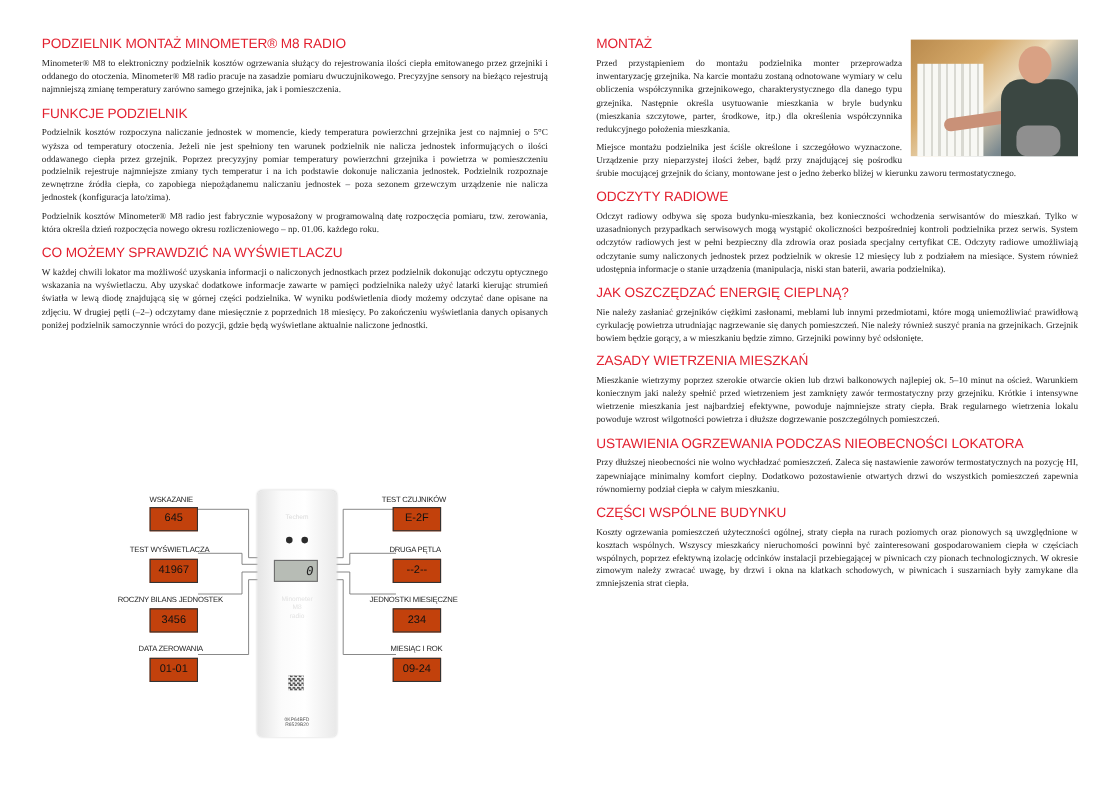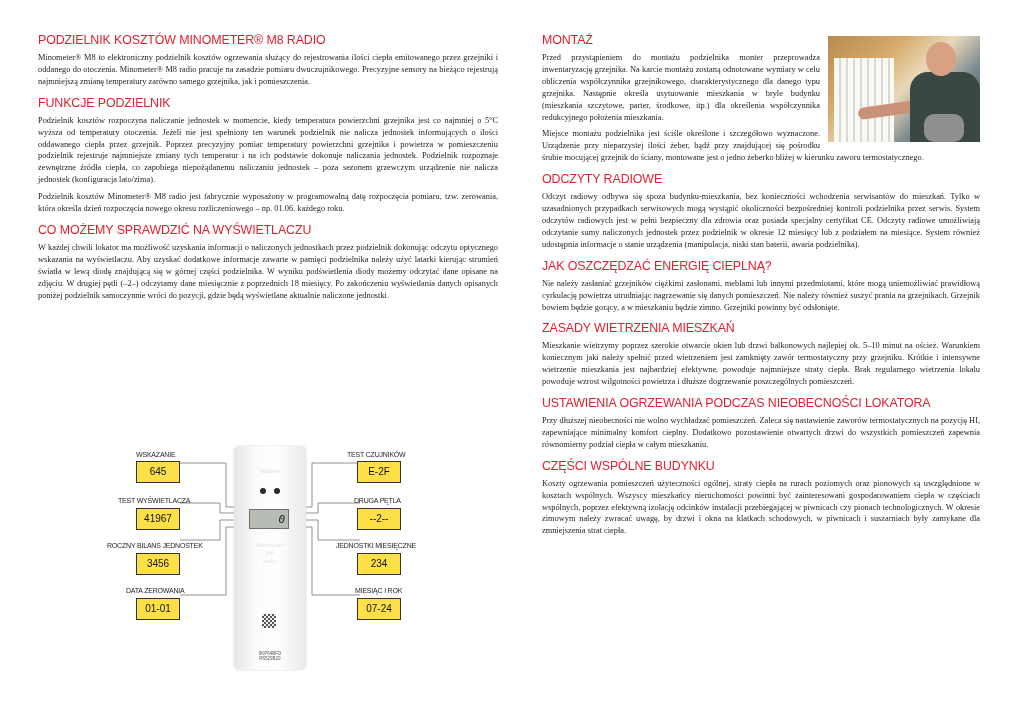--- a/index.html
+++ b/index.html
@@ -40,30 +40,30 @@
             font-size: 11px; font-style: italic; text-align: right; line-height: 20px; padding-right: 3px;
             box-sizing: border-box; color: #222; }
   .device .model { position: absolute; left: 8px; top: 95px; width: 56px; text-align: center;
             font-size: 6px; color: #e3e3e3; line-height: 8px; }
   .device .qr { position: absolute; left: 28px; top: 168px; width: 14px; height: 14px;
             background: repeating-conic-gradient(#555 0 25%, #eee 0 50%) 0 0/4px 4px; }
   .device .serial { position: absolute; left: 14px; top: 205px; width: 44px; text-align: center;
             font-size: 4.5px; color: #555; line-height: 5px; }
   .dlabel { position: absolute; font-size: 7px; color: #1e1e1e; text-transform: uppercase;
             letter-spacing: -0.2px; white-space: nowrap; }
-  .dbox { position: absolute; width: 42px; height: 20px; background: #fde047; border: 1px solid #333;
+  .dbox { position: absolute; width: 42px; height: 20px; background: #c2410c; border: 1px solid #333;
           font-size: 10px; text-align: center; line-height: 20px; color: #111; }
   svg.lines { position: absolute; left: 0; top: 0; }
 </style>
 </head>
 <body>
 
 <div class="col col-left">
   <div class="section">
-    <h2>PODZIELNIK KOSZTÓW MINOMETER® M8 RADIO</h2>
+    <h2>PODZIELNIK MONTAŻ MINOMETER® M8 RADIO</h2>
     <p>Minometer® M8 to elektroniczny podzielnik kosztów ogrzewania służący do rejestrowania ilości ciepła emitowanego przez grzejniki i oddanego do otoczenia. Minometer® M8 radio pracuje na zasadzie pomiaru dwuczujnikowego. Precyzyjne sensory na bieżąco rejestrują najmniejszą zmianę temperatury zarówno samego grzejnika, jak i pomieszczenia.</p>
   </div>
   <div class="section">
     <h2>FUNKCJE PODZIELNIK</h2>
     <p>Podzielnik kosztów rozpoczyna naliczanie jednostek w momencie, kiedy temperatura powierzchni grzejnika jest co najmniej o 5°C wyższa od temperatury otoczenia. Jeżeli nie jest spełniony ten warunek podzielnik nie nalicza jednostek informujących o ilości oddawanego ciepła przez grzejnik. Poprzez precyzyjny pomiar temperatury powierzchni grzejnika i powietrza w pomieszczeniu podzielnik rejestruje najmniejsze zmiany tych temperatur i na ich podstawie dokonuje naliczania jednostek. Podzielnik rozpoznaje zewnętrzne źródła ciepła, co zapobiega niepożądanemu naliczaniu jednostek – poza sezonem grzewczym urządzenie nie nalicza jednostek (konfiguracja lato/zima).</p>
     <p>Podzielnik kosztów Minometer® M8 radio jest fabrycznie wyposażony w programowalną datę rozpoczęcia pomiaru, tzw. zerowania, która określa dzień rozpoczęcia nowego okresu rozliczeniowego – np. 01.06. każdego roku.</p>
   </div>
   <div class="section">
     <h2>CO MOŻEMY SPRAWDZIĆ NA WYŚWIETLACZU</h2>
     <p>W każdej chwili lokator ma możliwość uzyskania informacji o naliczonych jednostkach przez podzielnik dokonując odczytu optycznego wskazania na wyświetlaczu. Aby uzyskać dodatkowe informacje zawarte w pamięci podzielnika należy użyć latarki kierując strumień światła w lewą diodę znajdującą się w górnej części podzielnika. W wyniku podświetlenia diody możemy odczytać dane opisane na zdjęciu. W drugiej pętli (–2–) odczytamy dane miesięcznie z poprzednich 18 miesięcy. Po zakończeniu wyświetlania danych opisanych poniżej podzielnik samoczynnie wróci do pozycji, gdzie będą wyświetlane aktualnie naliczone jednostki.</p>
@@ -128,21 +128,21 @@
   <div class="dlabel" style="left:247px;top:6px">TEST CZUJNIKÓW</div>
   <div class="dbox" style="left:257px;top:16px">E-2F</div>
 
   <div class="dlabel" style="left:254px;top:52px">DRUGA PĘTLA</div>
   <div class="dbox" style="left:257px;top:63px">--2--</div>
 
   <div class="dlabel" style="left:236px;top:97px">JEDNOSTKI MIESIĘCZNE</div>
   <div class="dbox" style="left:257px;top:108px">234</div>
 
   <div class="dlabel" style="left:255px;top:142px">MIESIĄC I ROK</div>
-  <div class="dbox" style="left:257px;top:153px">07-24</div>
+  <div class="dbox" style="left:257px;top:153px">09-24</div>
 </div>
 
 <div class="col col-right">
   <div class="section montaz-wrap">
     <div class="photo" title="Monter montujący podzielnik na grzejniku">
       <div class="radiator"></div>
       <div class="arm"></div>
       <div class="person-body"></div>
       <div class="shirt"></div>
       <div class="person-head"></div>

